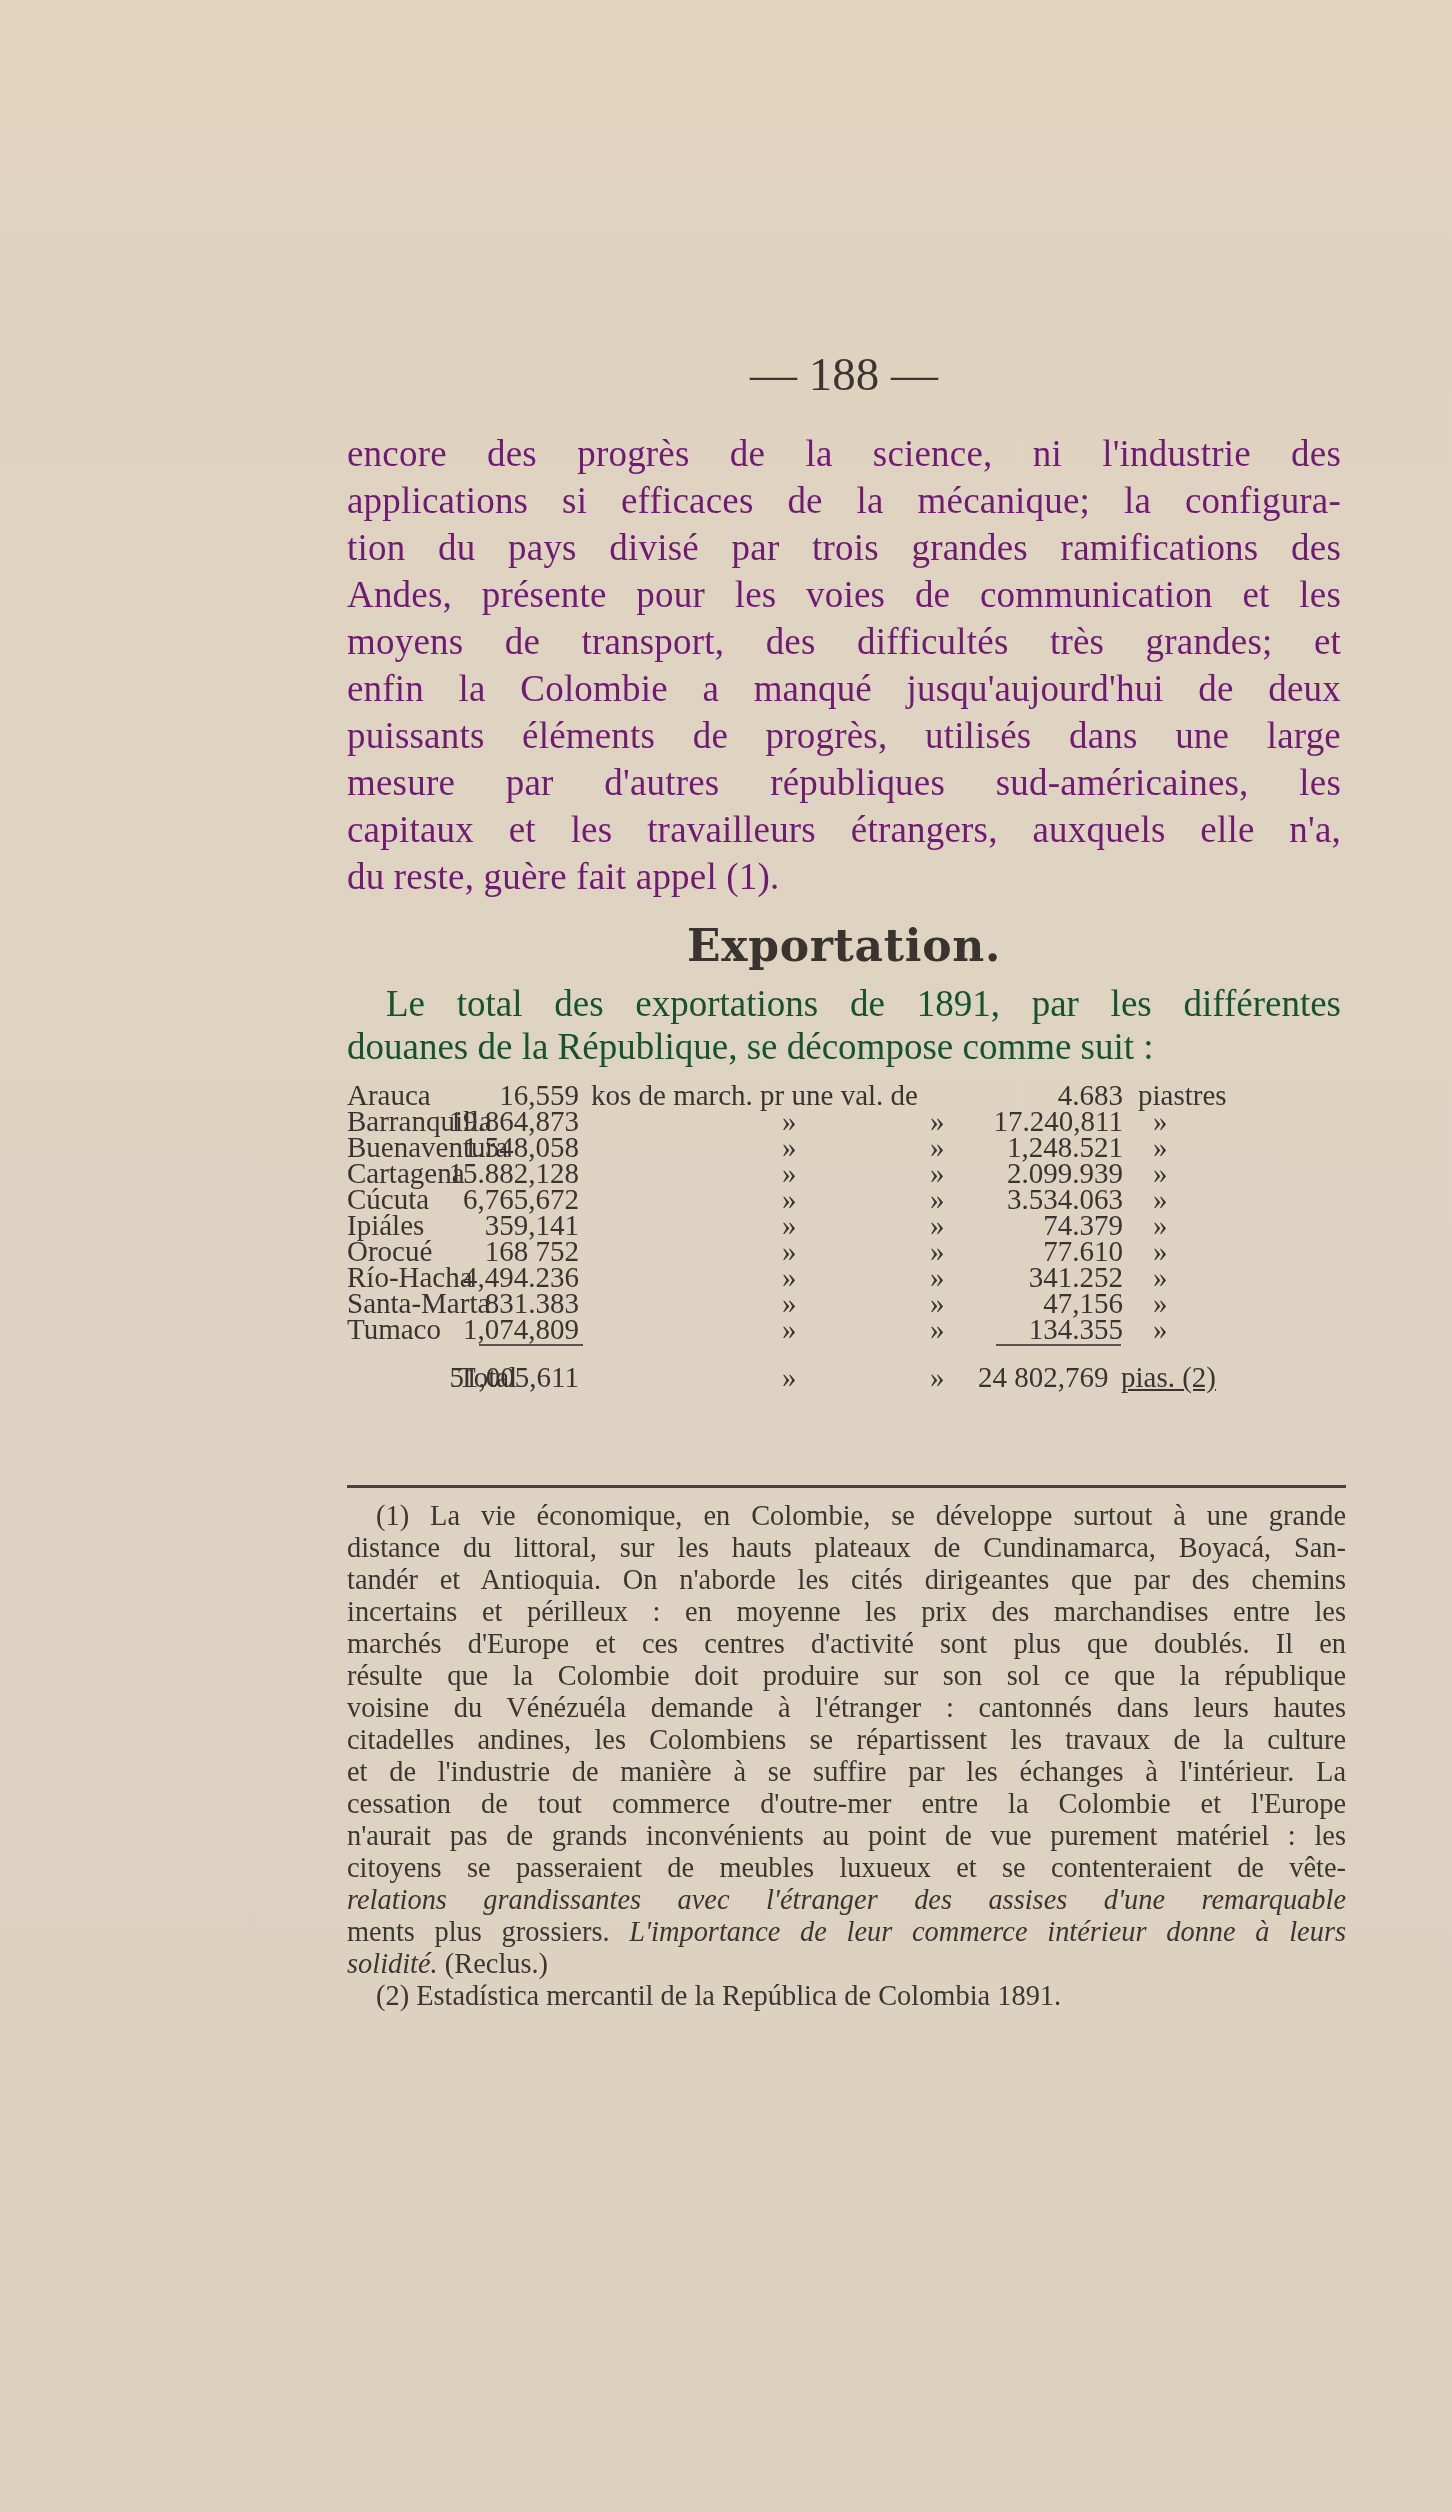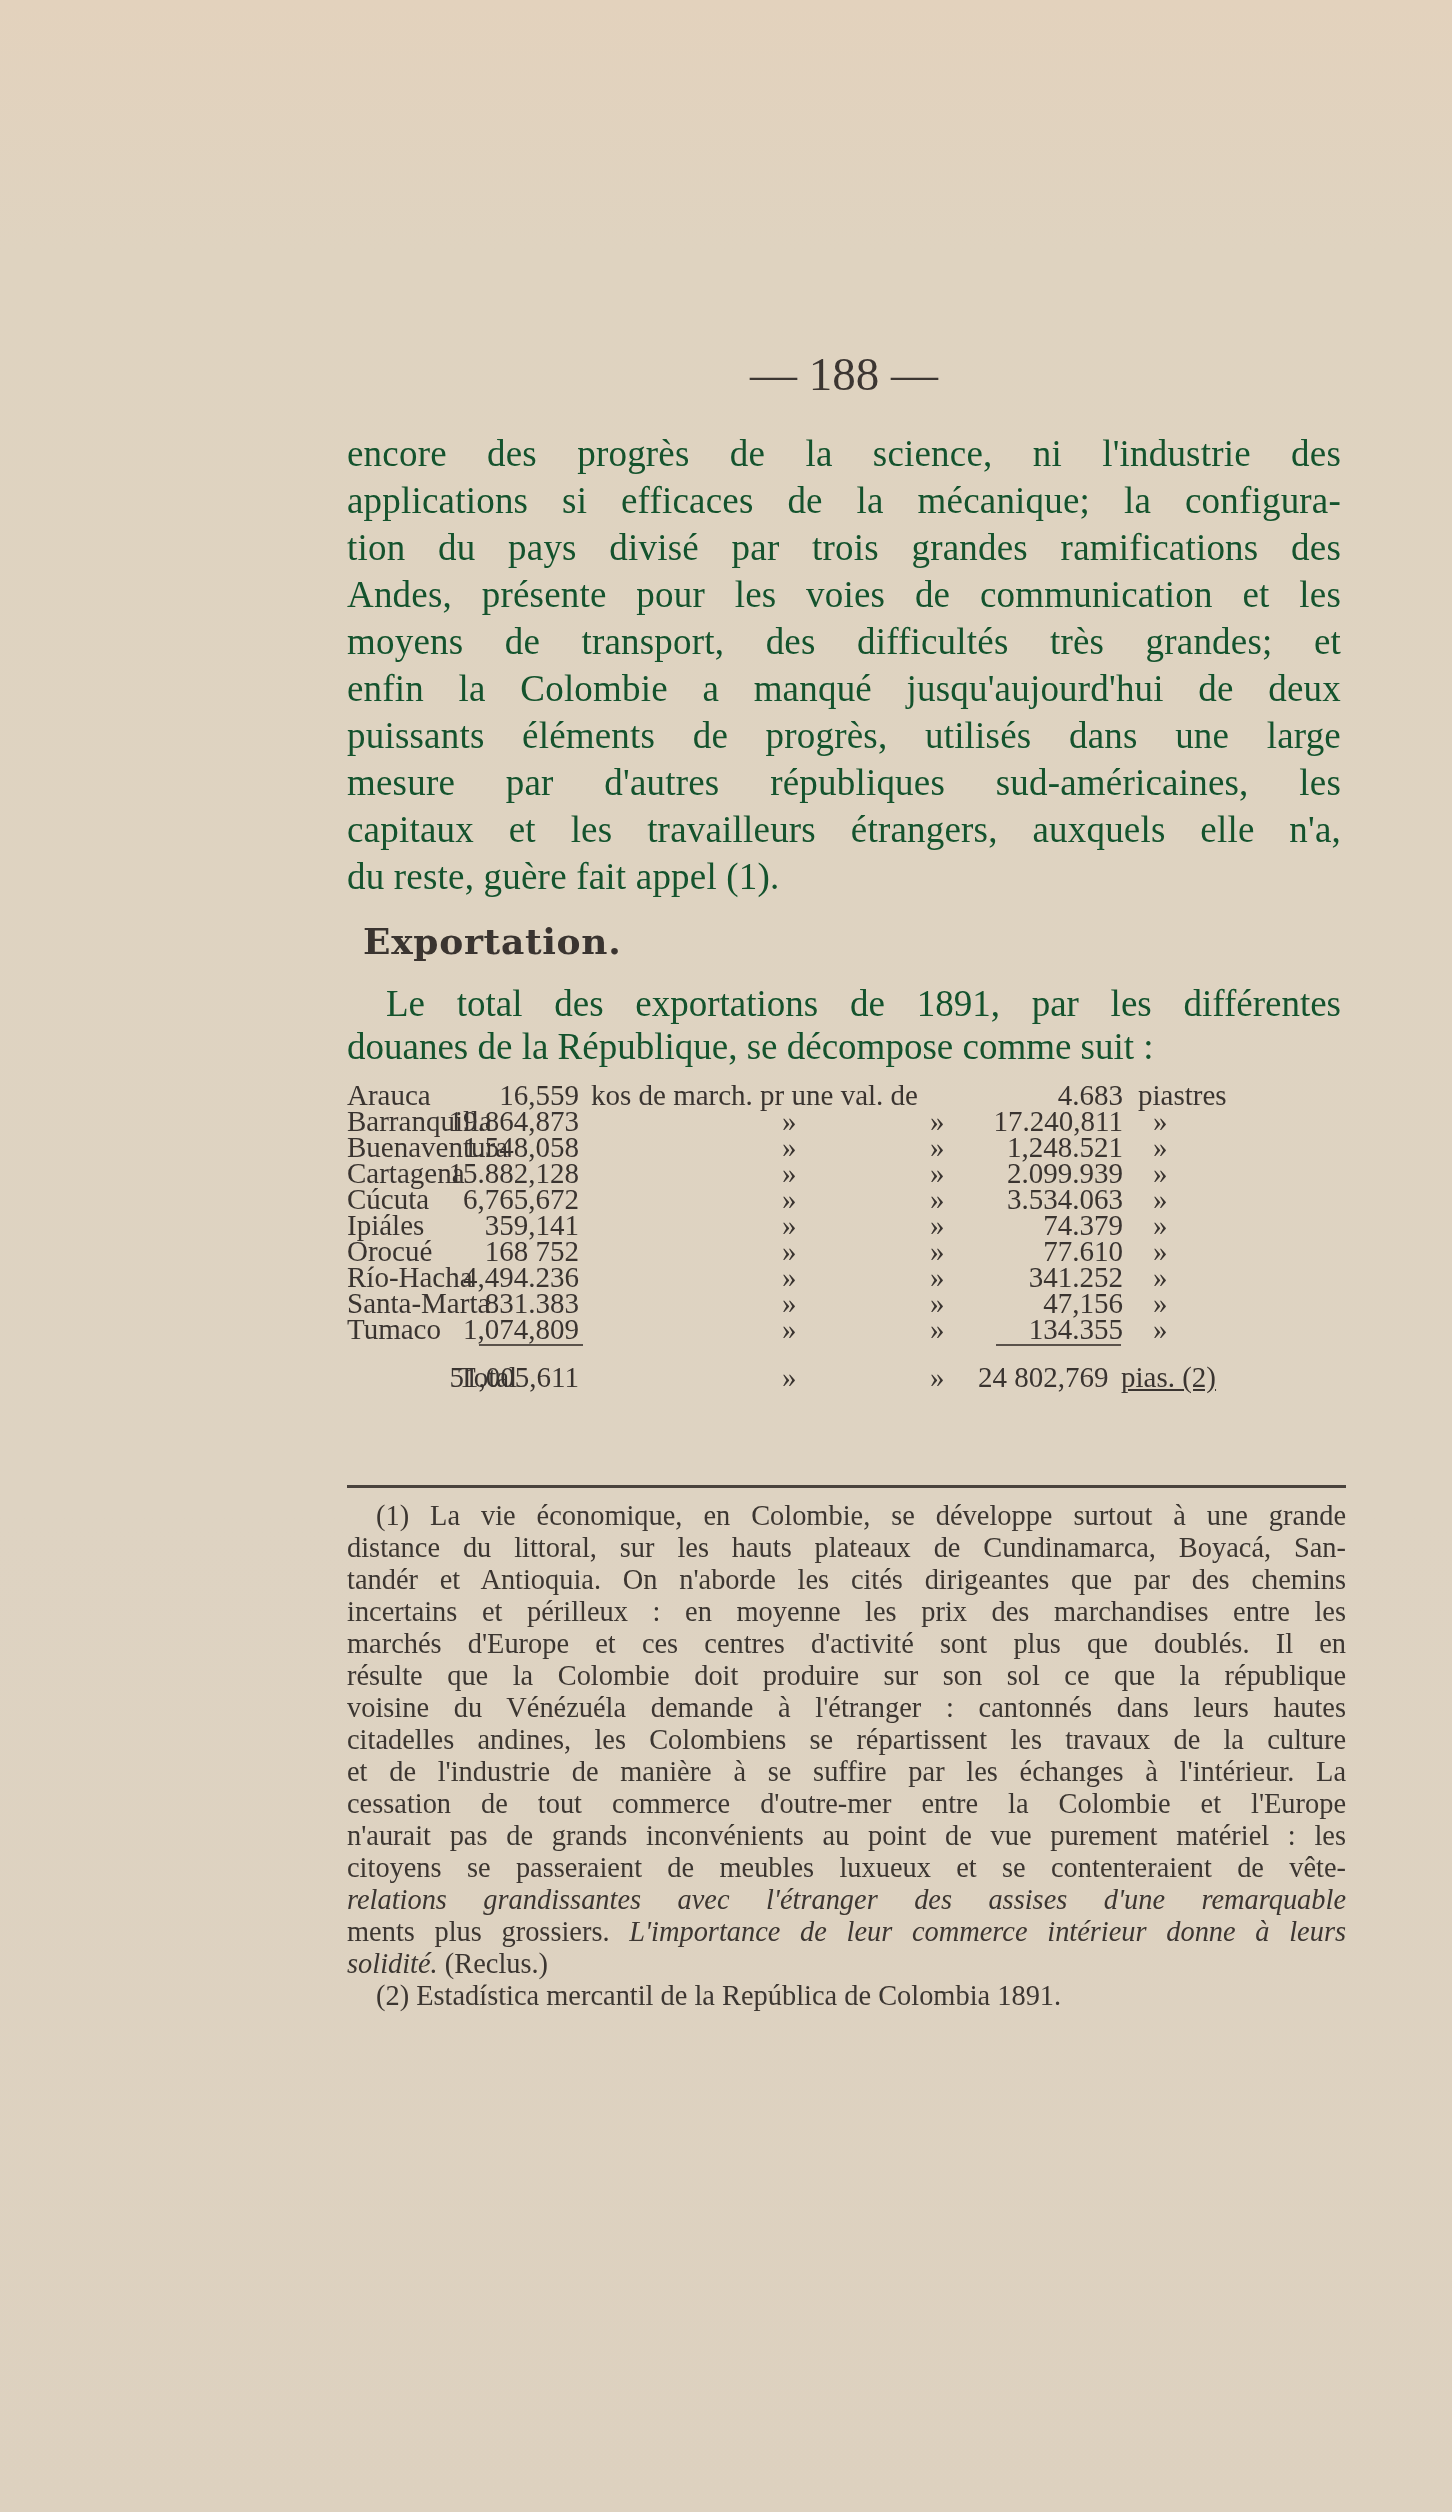--- a/index.html
+++ b/index.html
@@ -30,38 +30,39 @@
   }
   .body-text {
     position: absolute;
     top: 430px;
     left: 0;
     width: 994px;
     font-size: 37px;
     line-height: 47px;
     text-align: justify;
     text-align-last: left;
-    color: #14532d;
+    color: #701a75;
     letter-spacing: 0.2px;
   }
   .body-text .line {
     display: block;
     text-align: justify;
     text-align-last: justify;
     white-space: nowrap;
   }
   .body-text .line.last { text-align-last: left; }
   .section-heading {
     position: absolute;
     top: 920px;
-    left: 16px;
-    width: 994px;
+    left: 0;
+    width: 994px;
+    text-align: center;
     font-family: "DejaVu Serif", serif;
     font-weight: bold;
-    font-size: 36px;
+    font-size: 44px;
     color: #3a3430;
     letter-spacing: 0.7px;
   }
   .intro {
     position: absolute;
     top: 982px;
     left: 0;
     width: 994px;
     font-size: 37px;
     line-height: 43px;

